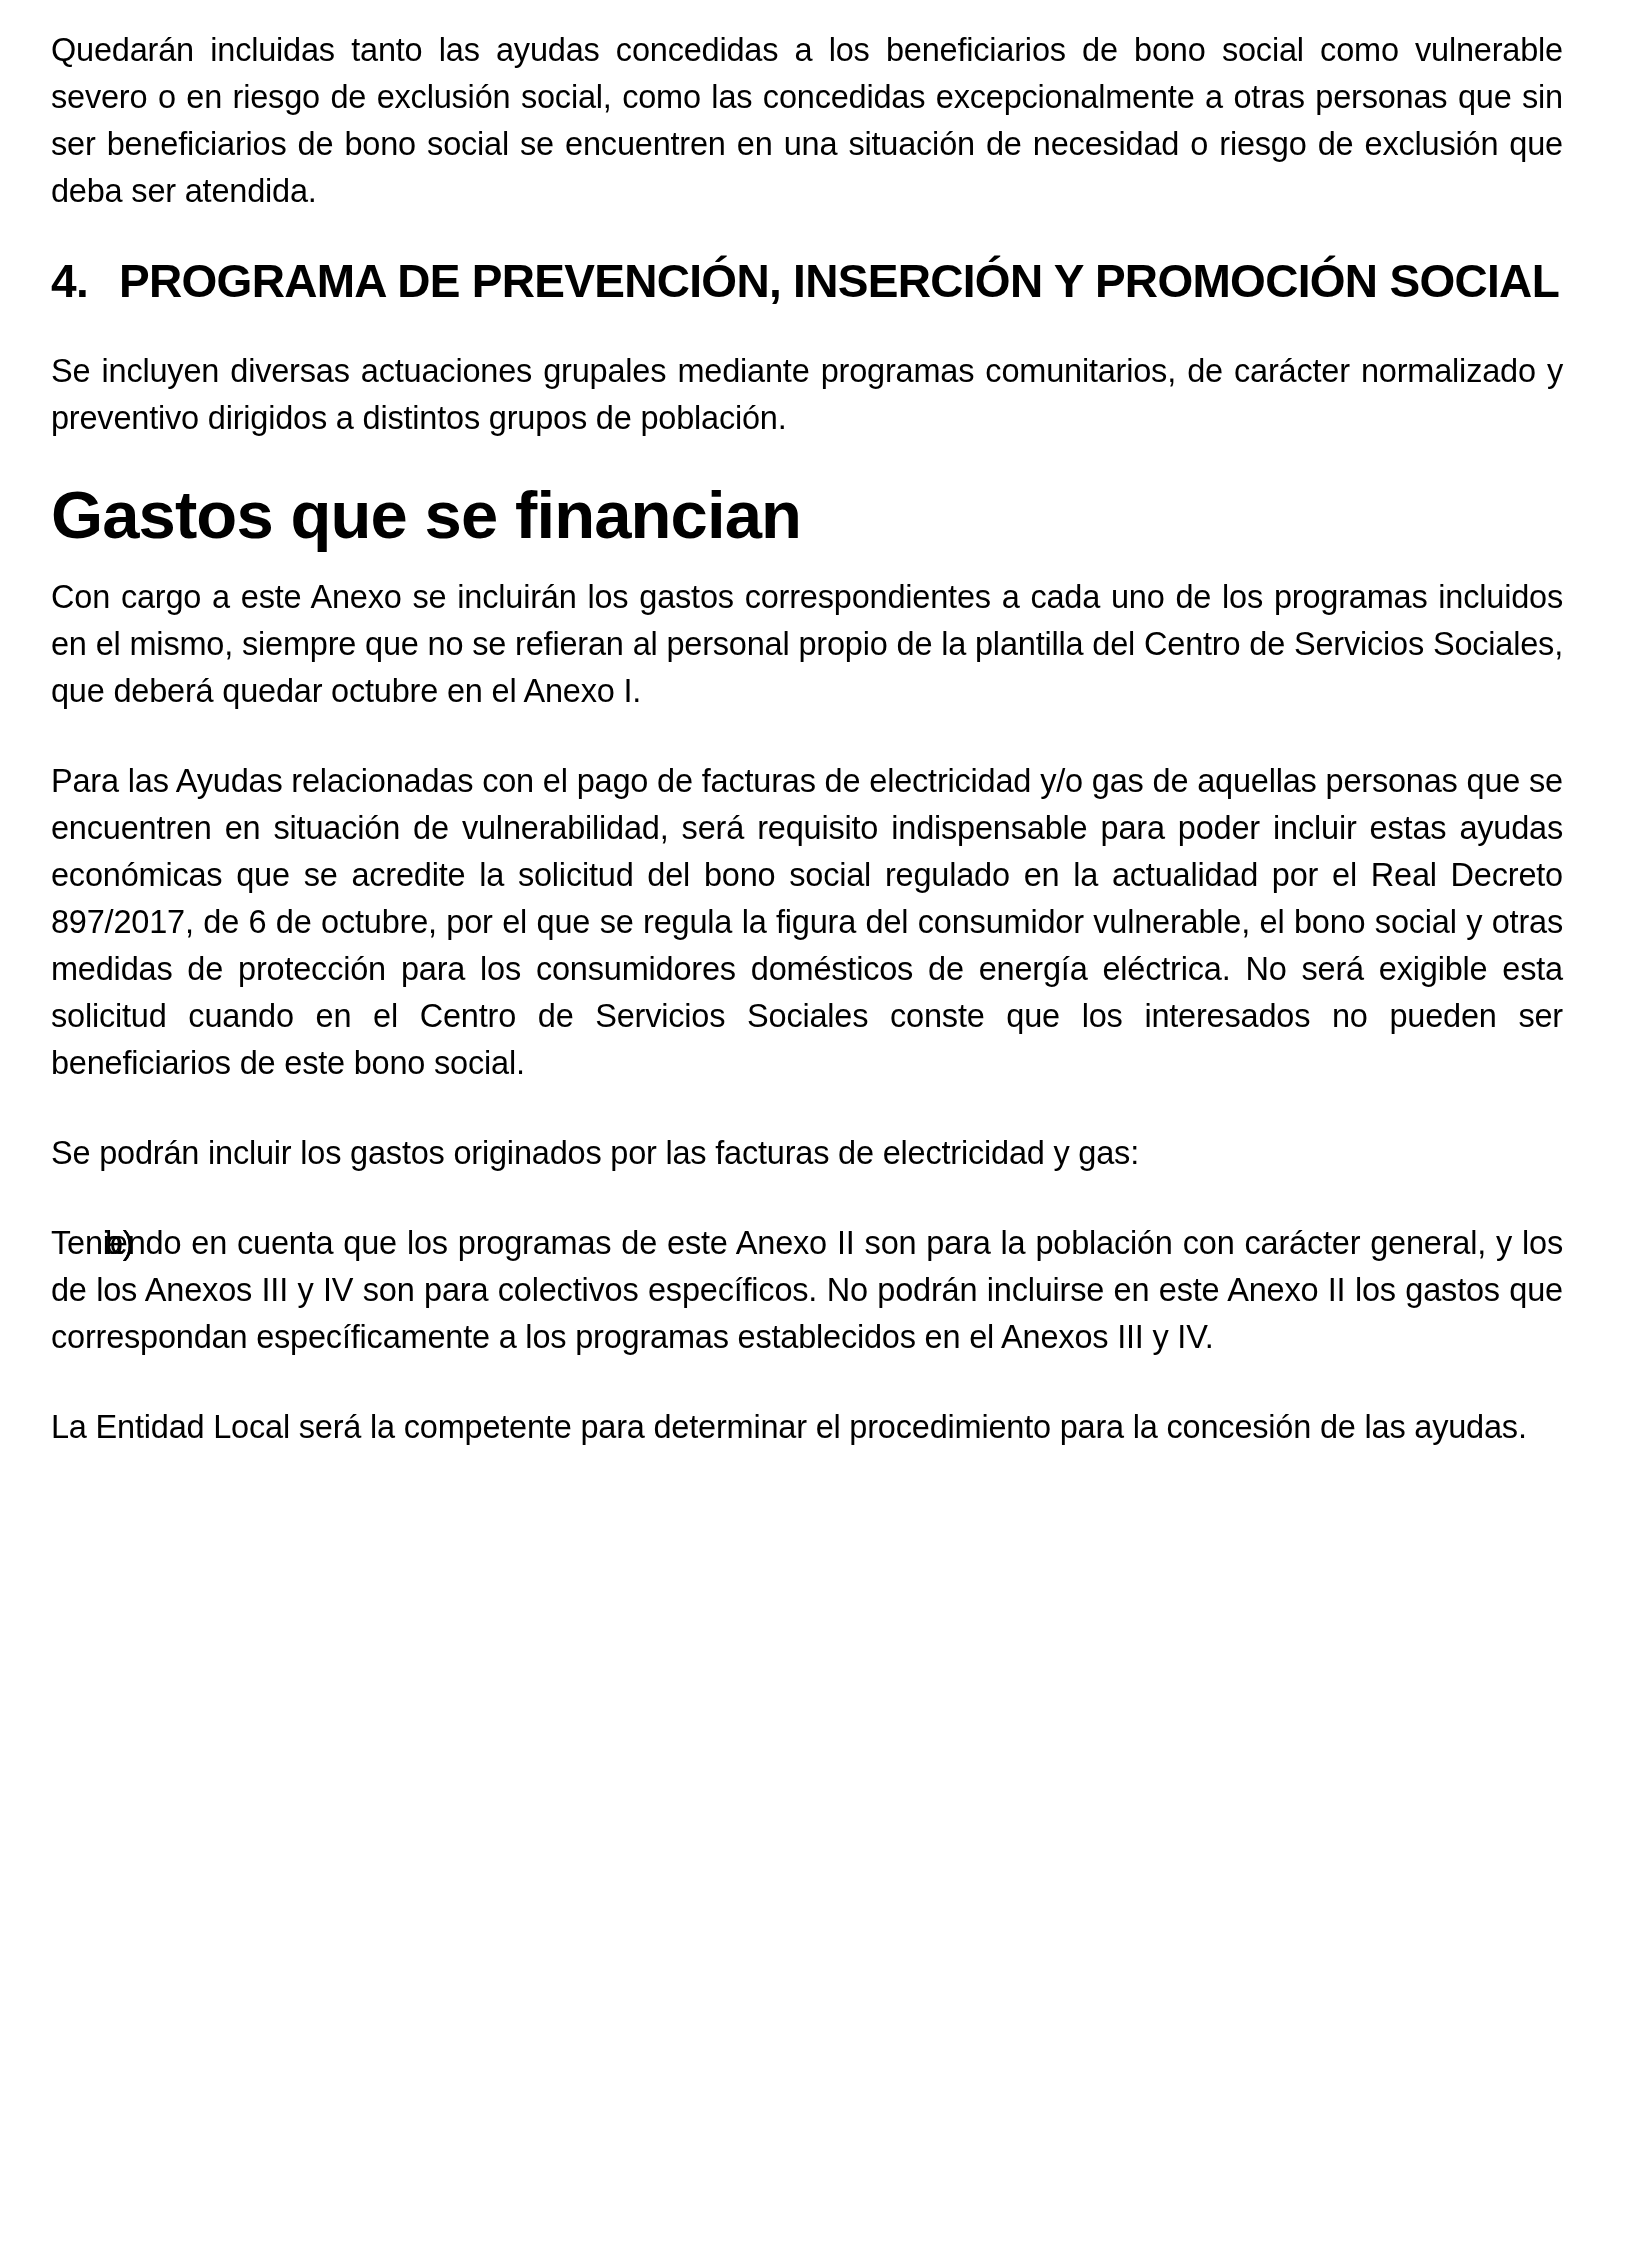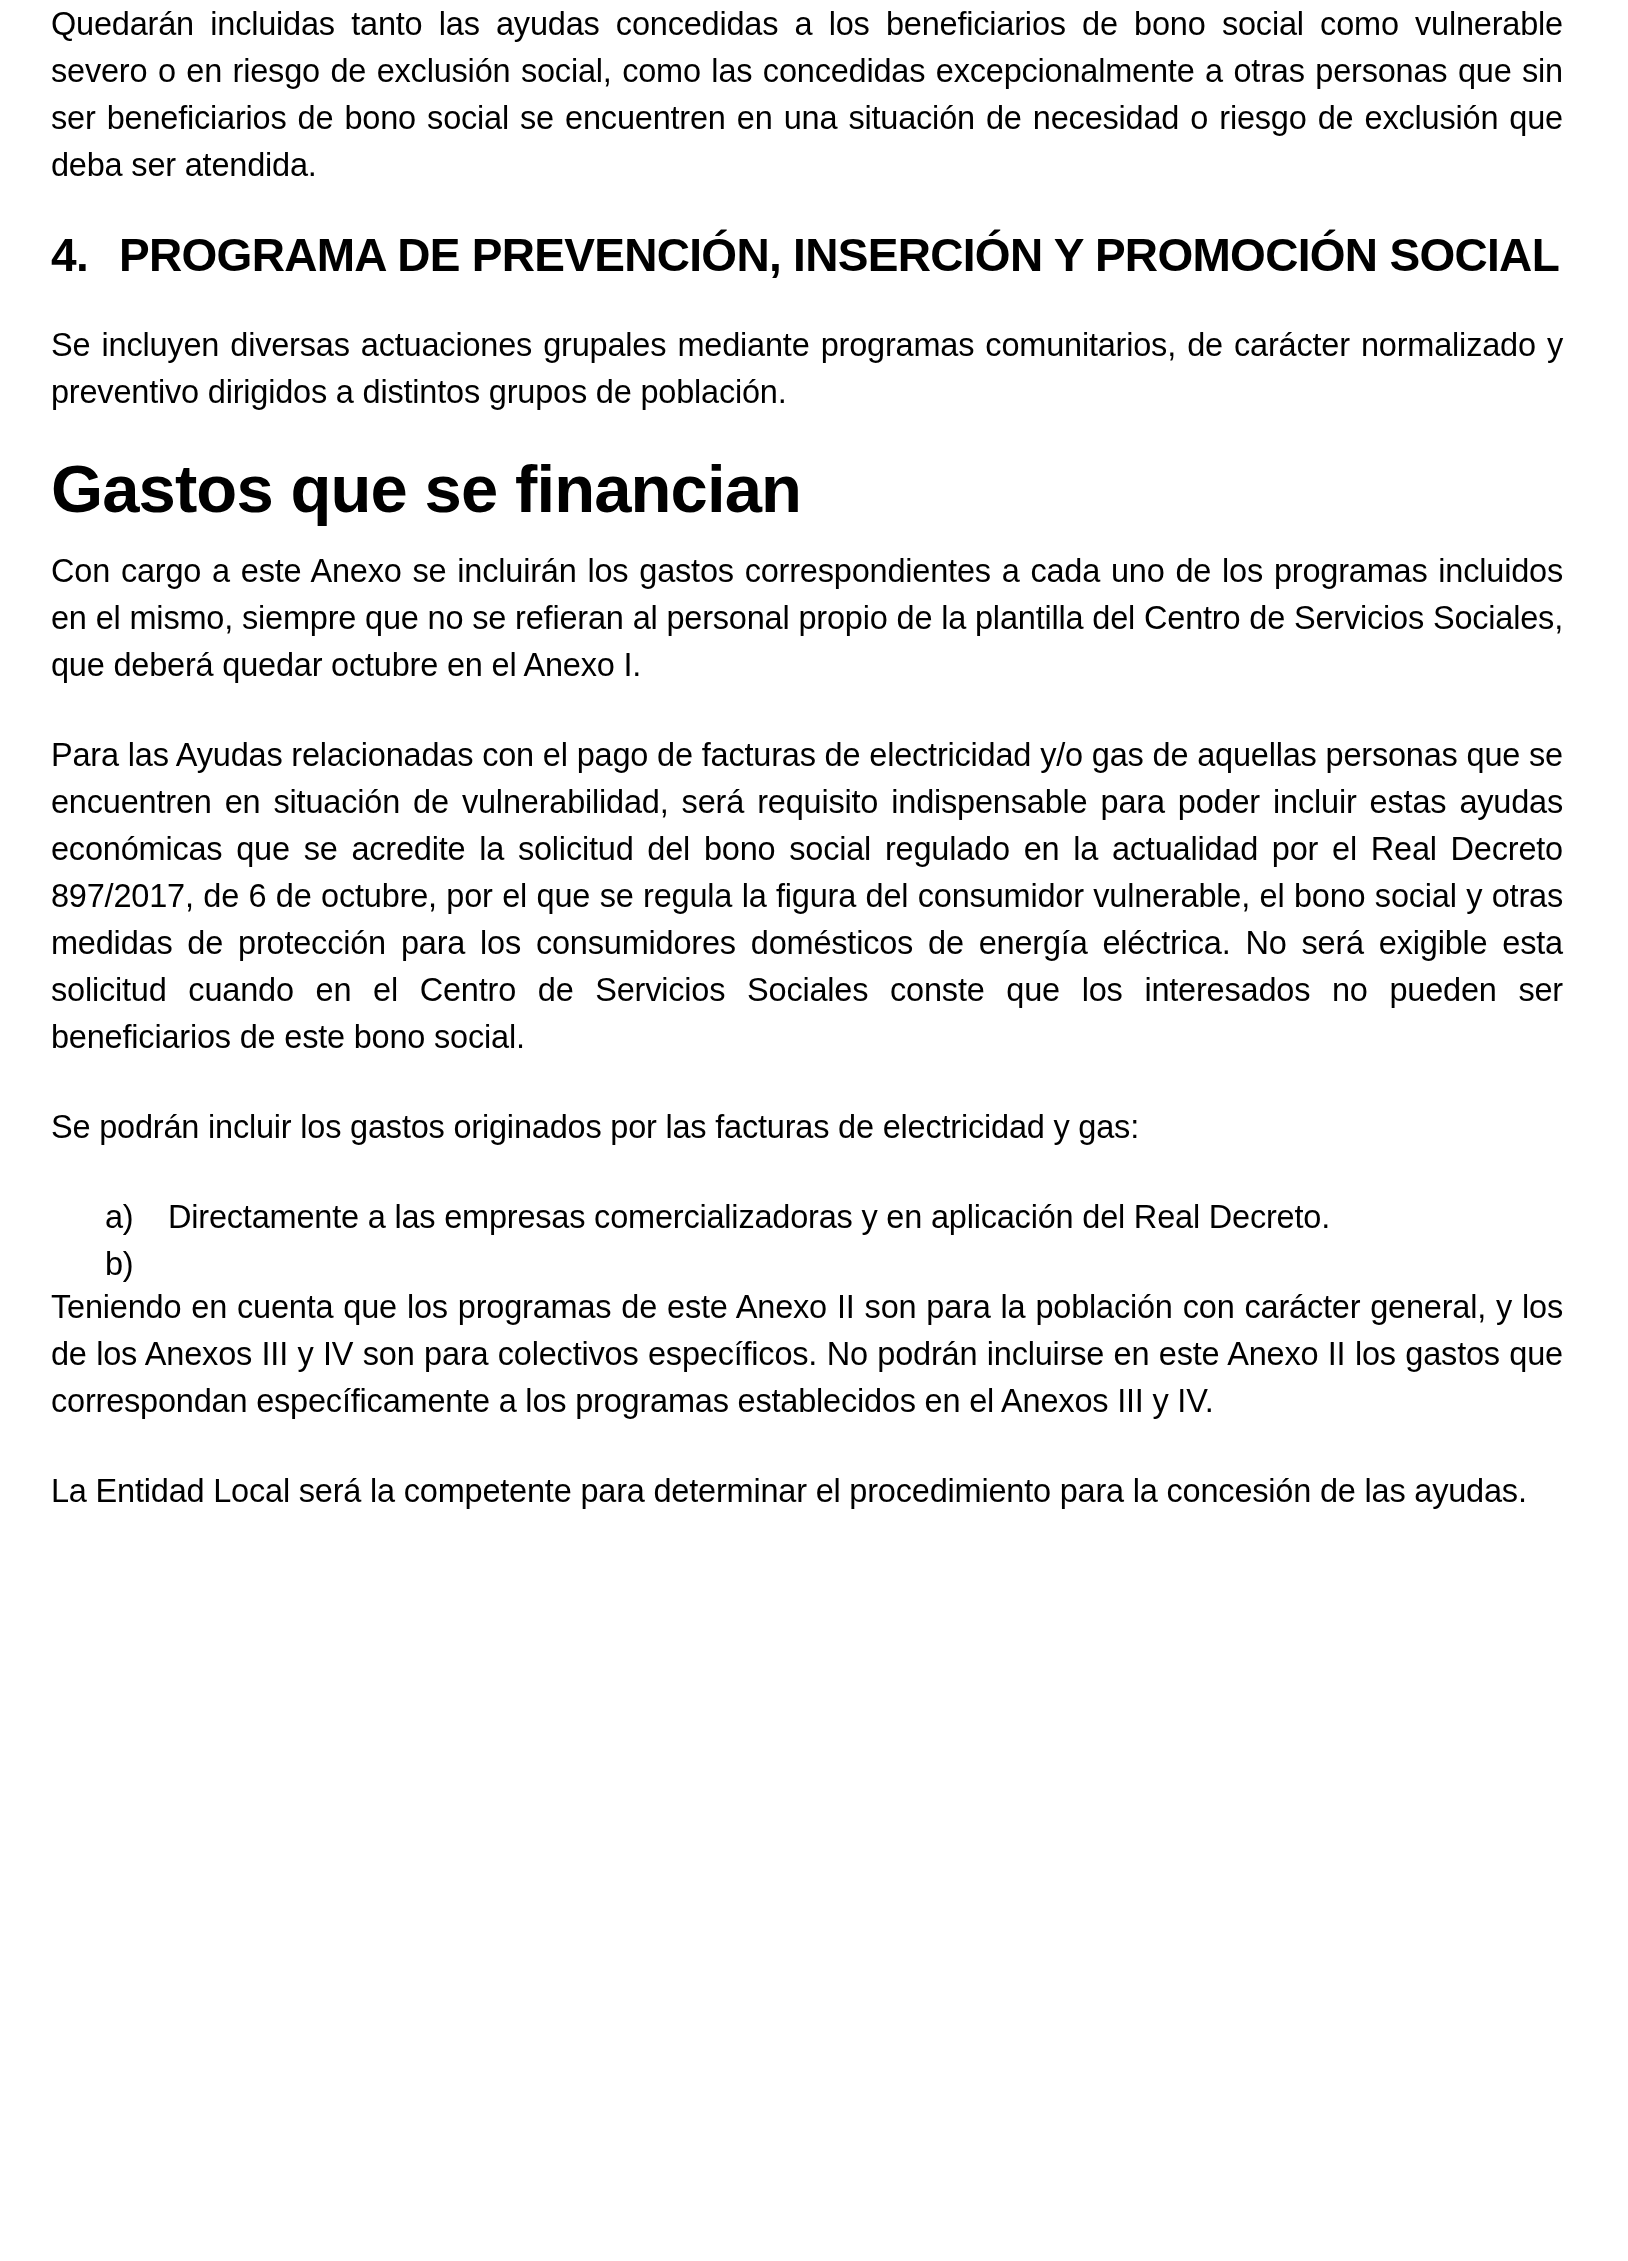--- a/index.html
+++ b/index.html
@@ -11,21 +11,21 @@
     width: 1628px;
     height: 2261px;
     font-family: "Liberation Sans", sans-serif;
     color: #000000;
     overflow: hidden;
   }
   .page {
     box-sizing: border-box;
     width: 1628px;
     height: 2261px;
-    padding: 1px 65px 0 51px;
+    padding: 27px 65px 0 51px;
     background: #ffffff;
   }
   .para {
     font-size: 32.5px;
     line-height: 47px;
     text-align: justify;
     margin: 0 0 43px 0;
     letter-spacing: -0.2px;
   }
   .section-heading {
@@ -81,21 +81,20 @@
 
   <p class="para">Con cargo a este Anexo se incluirán los gastos correspondientes a cada uno de los programas incluidos en el mismo, siempre que no se refieran al personal propio de la plantilla del Centro de Servicios Sociales, que deberá quedar octubre en el Anexo I.</p>
 
   <p class="para">Para las Ayudas relacionadas con el pago de facturas de electricidad y/o gas de aquellas personas que se encuentren en situación de vulnerabilidad, será requisito indispensable para poder incluir estas ayudas económicas que se acredite la solicitud del bono social regulado en la actualidad por el Real Decreto 897/2017, de 6 de octubre, por el que se regula la figura del consumidor vulnerable, el bono social y otras medidas de protección para los consumidores domésticos de energía eléctrica. No será exigible esta solicitud cuando en el Centro de Servicios Sociales conste que los interesados no pueden ser beneficiarios de este bono social.</p>
 
   <p class="para">Se podrán incluir los gastos originados por las facturas de electricidad y gas:</p>
 
   <div class="list">
     <div class="list-item">
       <span class="list-marker">a)</span>
-      <span>Directamente a las empresas comercializadoras y en aplicación del Real Decreto.</span>
     </div>
     <div class="list-item">
       <span class="list-marker">b)</span>
     </div>
   </div>
 
   <p class="para">Teniendo en cuenta que los programas de este Anexo II son para la población con carácter general, y los de los Anexos III y IV son para colectivos específicos. No podrán incluirse en este Anexo II los gastos que correspondan específicamente a los programas establecidos en el Anexos III y IV.</p>
 
   <p class="para">La Entidad Local será la competente para determinar el procedimiento para la concesión de las ayudas.</p>
 

